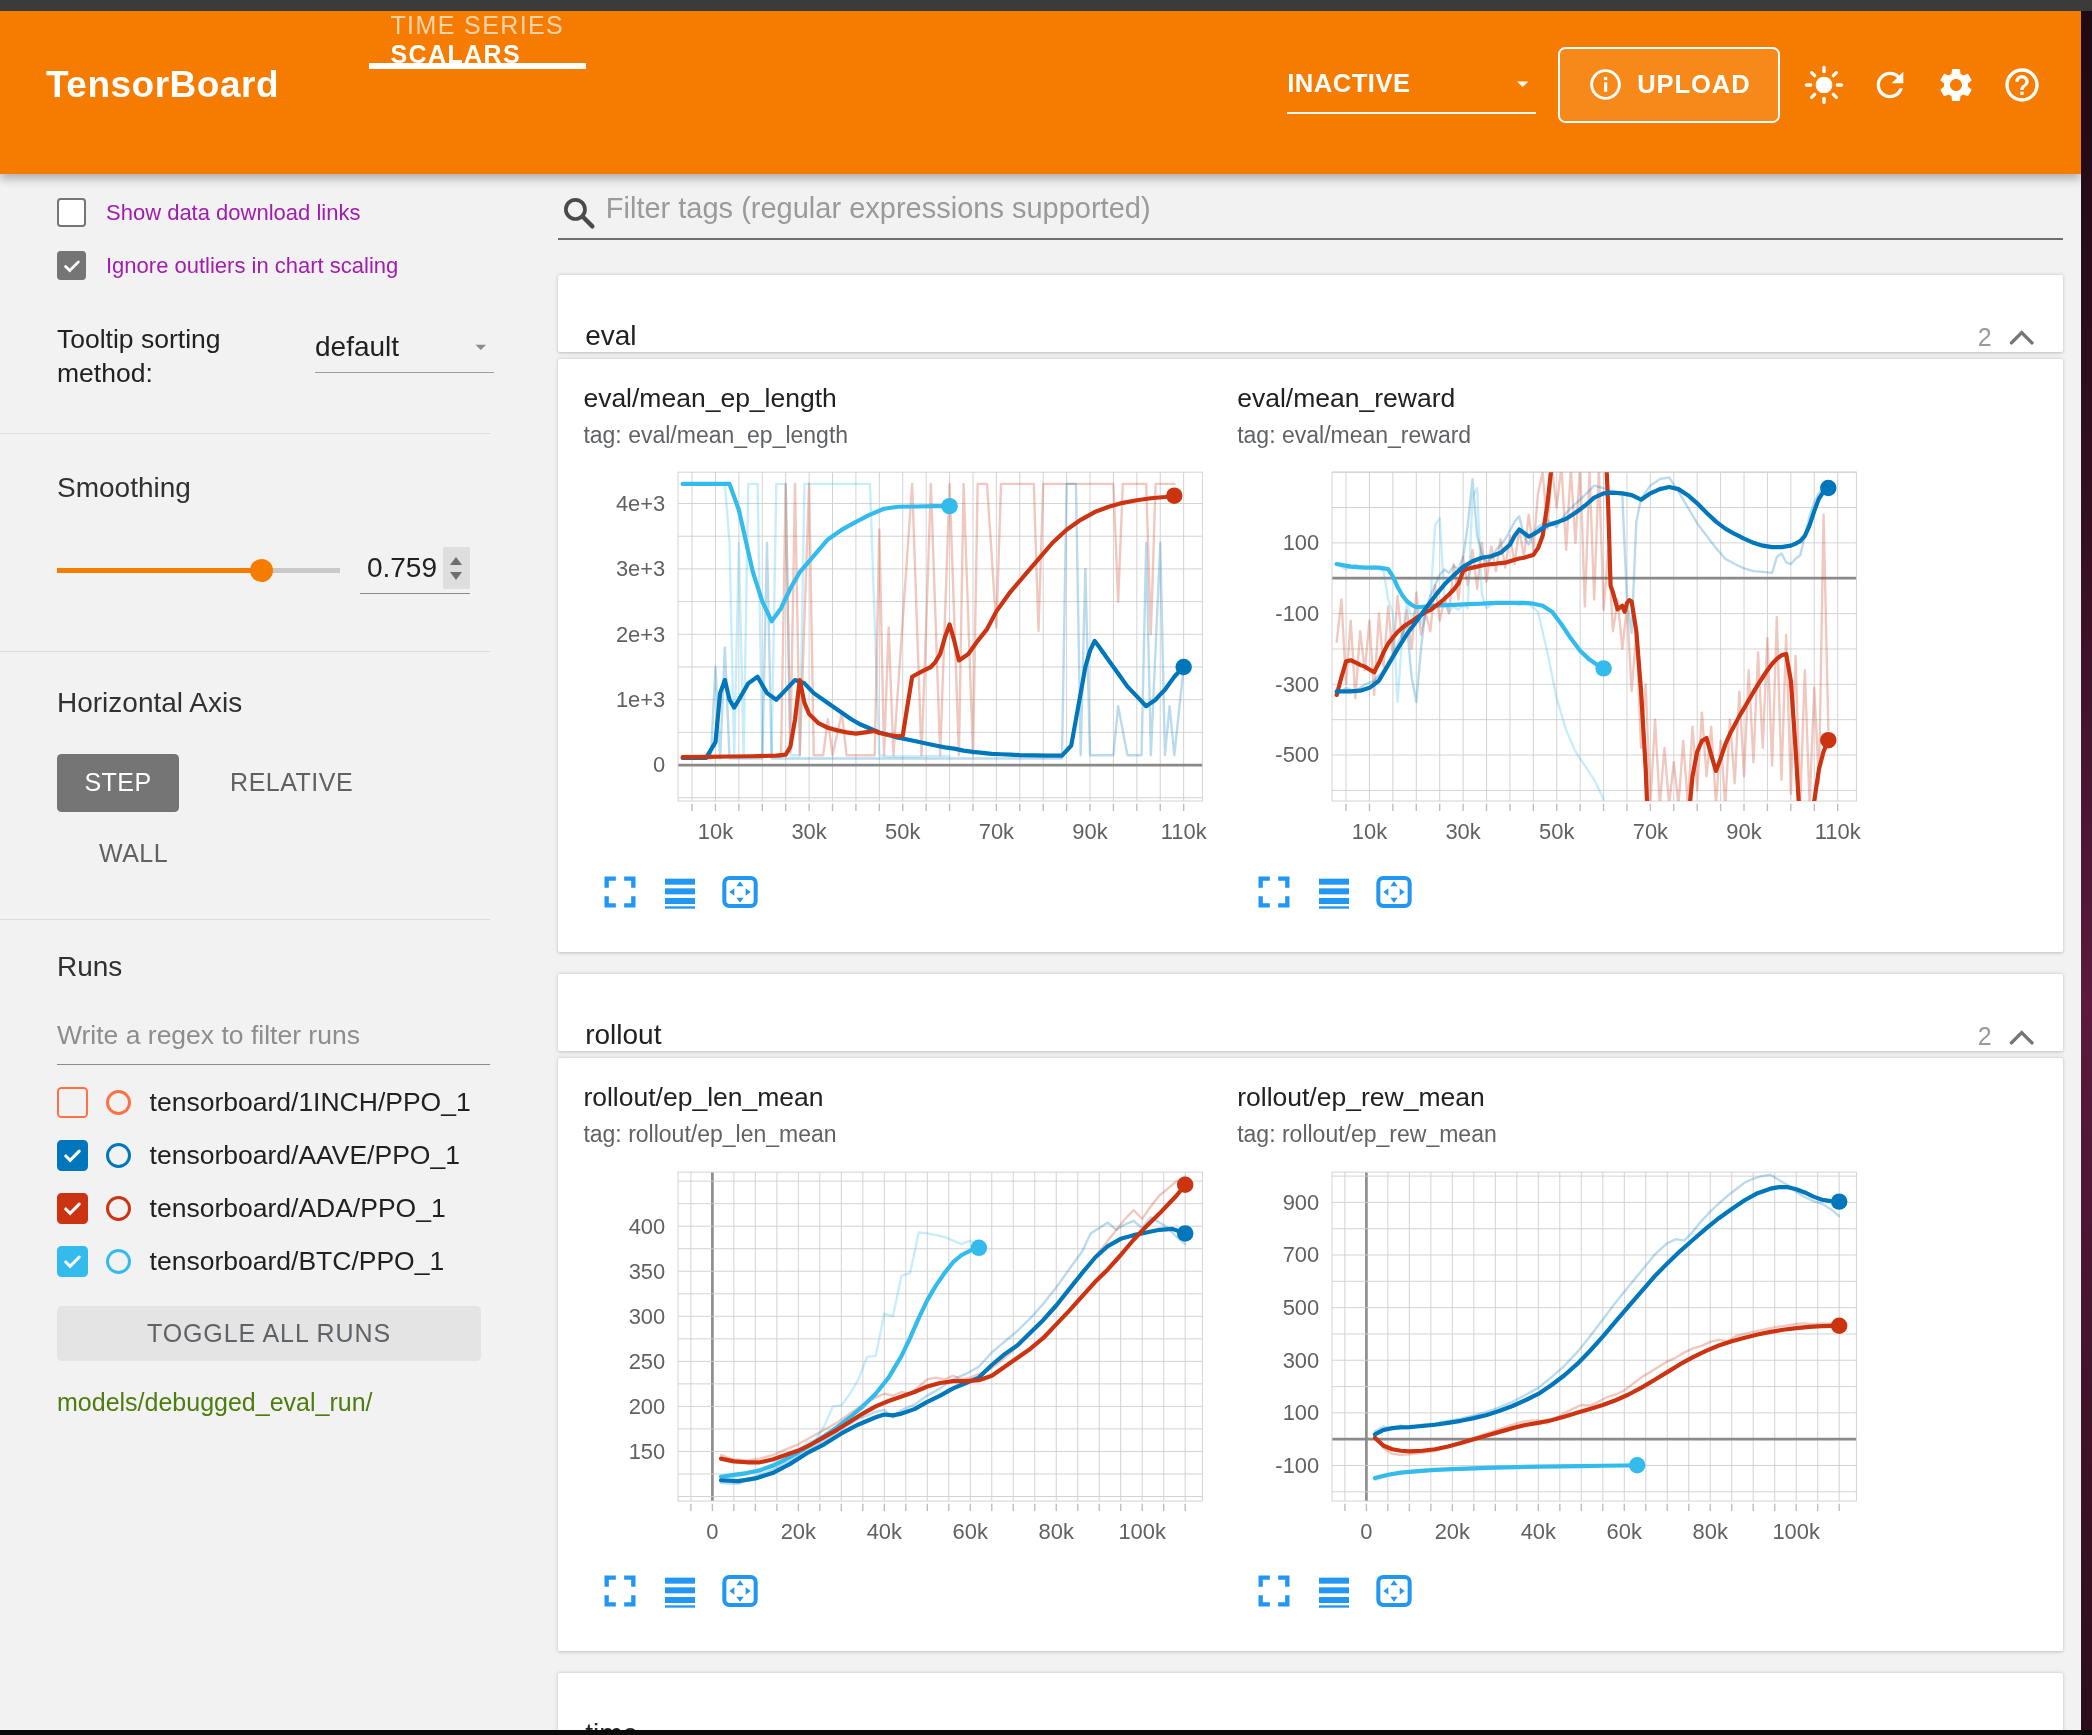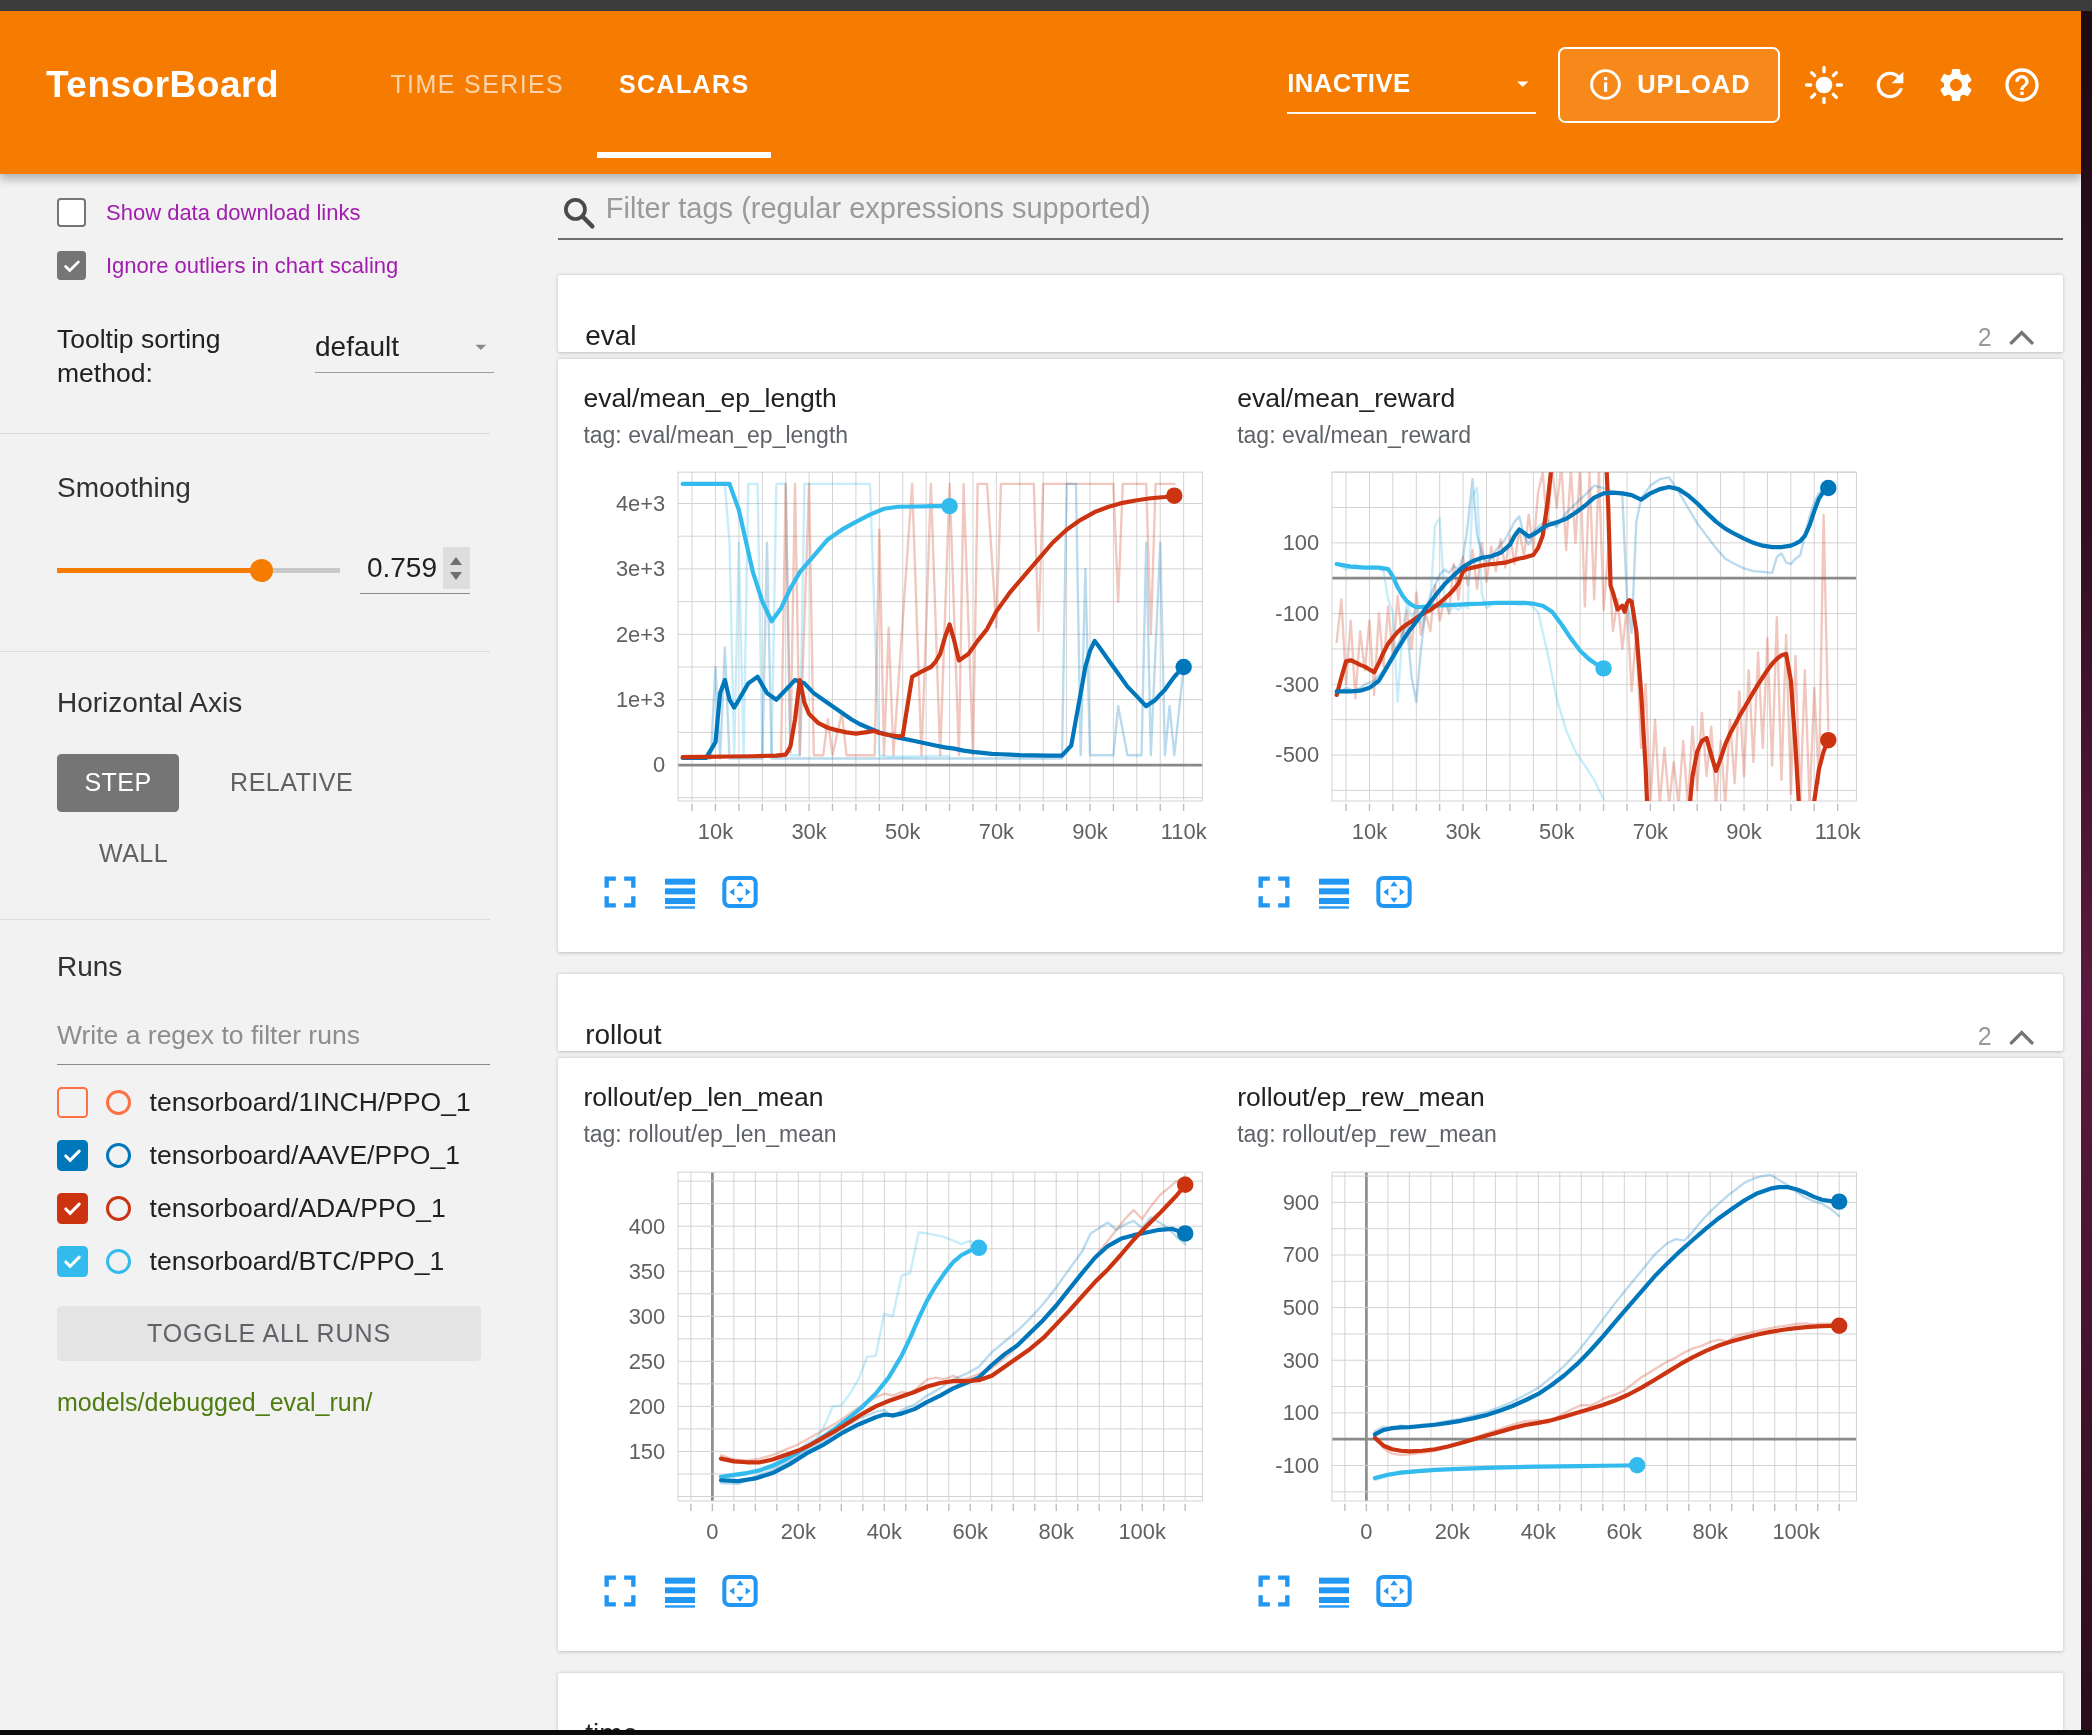--- a/index.html
+++ b/index.html
@@ -9,21 +9,21 @@
 
   .top-strip { position:absolute; top:0; left:0; width:100%; height:11px; background:#3b3b3b; z-index:60; }
   .bottom-strip { position:absolute; bottom:0; left:0; width:100%; height:5.5px; background:#0a0a0a; z-index:60; }
   .right-strip { position:absolute; top:0; right:0; width:11px; height:100%; z-index:50;
     background:linear-gradient(180deg,#1d0a12 0%,#330f22 30%,#5c1a3e 58%,#2a0d1b 100%); }
 
   
   .app-header { position:absolute; top:11px; left:0; right:11px; height:163px; background:#f57c00;
     display:flex; align-items:stretch; padding:0 37px 16px 46px; box-shadow:0 4.6px 9.1px rgba(0,0,0,.28); z-index:40; }
   .brand { align-self:center; color:#fff; font-size:37px; font-weight:bold; letter-spacing:0.5px; margin-right:84px; }
-  .tabs { display:flex; align-items:stretch; }
+  .tabs { display:flex; align-items:stretch;flex-direction:column; }
   .tab { position:relative; display:flex; align-items:center; padding:0 27.4px; color:rgba(255,255,255,.66);
     font-size:25px; letter-spacing:1.4px; cursor:pointer; }
   .tab.active { color:#fff; font-weight:bold; }
   .tab.active::after { content:""; position:absolute; left:5.5px; right:5.5px; bottom:0; height:6.4px; background:#fff; }
   .header-right { margin-left:auto; display:flex; align-items:center; gap:22px; }
   .status-select { position:relative; display:flex; align-items:center; width:249px; height:58px;
     border-bottom:2.7px solid rgba(255,255,255,.95); color:#fff; font-size:25.6px; font-weight:bold;
     letter-spacing:0.5px; cursor:pointer; }
   .status-select svg { margin-left:auto; }
   .upload-btn { display:flex; align-items:center; gap:14.6px; height:76px; padding:0 27.4px;

